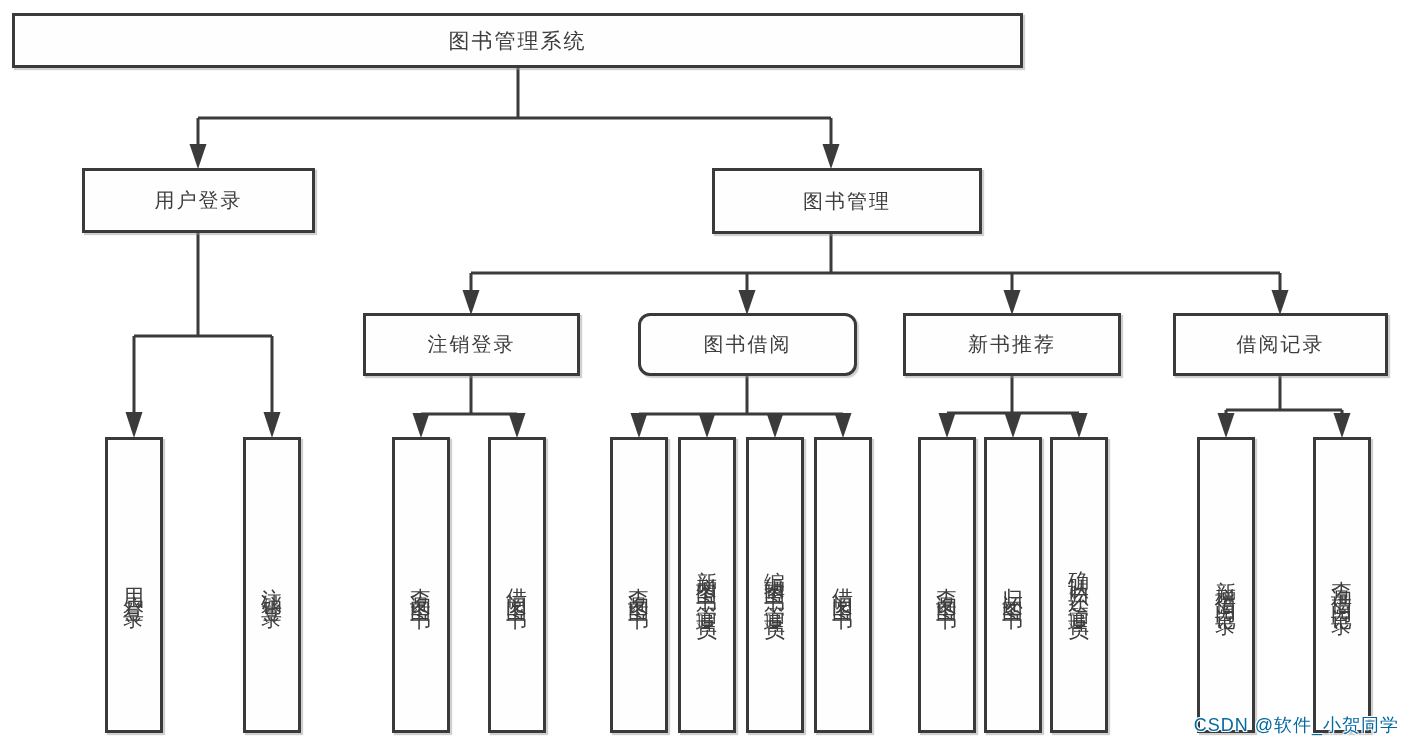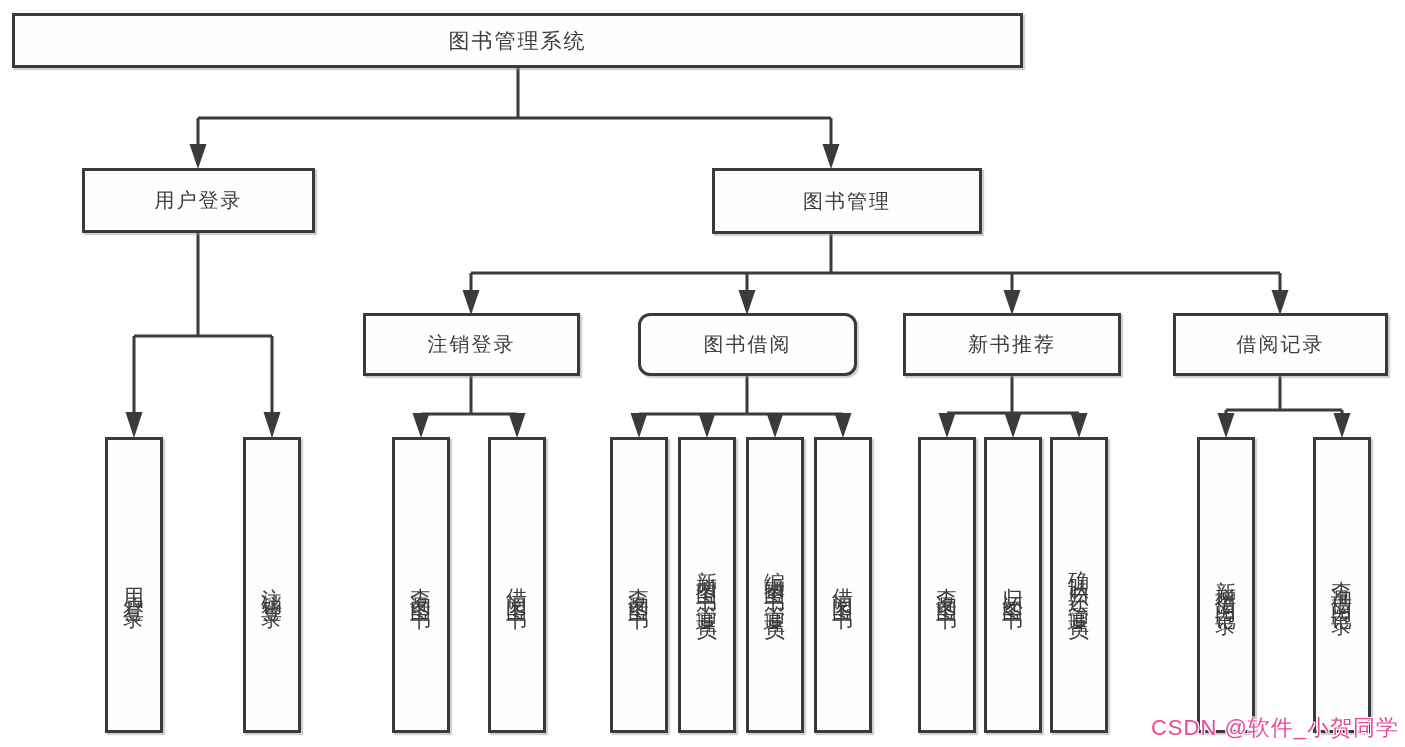--- a/index.html
+++ b/index.html
@@ -17,21 +17,21 @@
   }
   .hlabel { font-size:20px; letter-spacing:2px; white-space:nowrap; }
   .root-node .hlabel { font-size:21px; }
   .vnode { width:58px; top:437px; height:296px; }
   .vlabel {
     writing-mode:vertical-rl; text-orientation:mixed;
     font-size:21px; letter-spacing:7px; line-height:1; white-space:nowrap;
   }
   #watermark {
     position:absolute; top:713px; right:6px; z-index:6;
-    font-size:22px; color:#ec4899; letter-spacing:1px; white-space:nowrap;
+    font-size:18px; color:#0369a1; letter-spacing:1px; white-space:nowrap;
     text-shadow:1px 1px 0 #fff,-1px -1px 0 #fff,1px -1px 0 #fff,-1px 1px 0 #fff;
   }
 </style>
 </head>
 <body>
 
 <svg id="connectors" width="1405" height="747" viewBox="0 0 1405 747">
   <g stroke="#3b3b3b" stroke-width="3" fill="none">
 
     <path d="M518 68 V118 M198 118 H831 M198 118 V146 M831 118 V146"></path>

